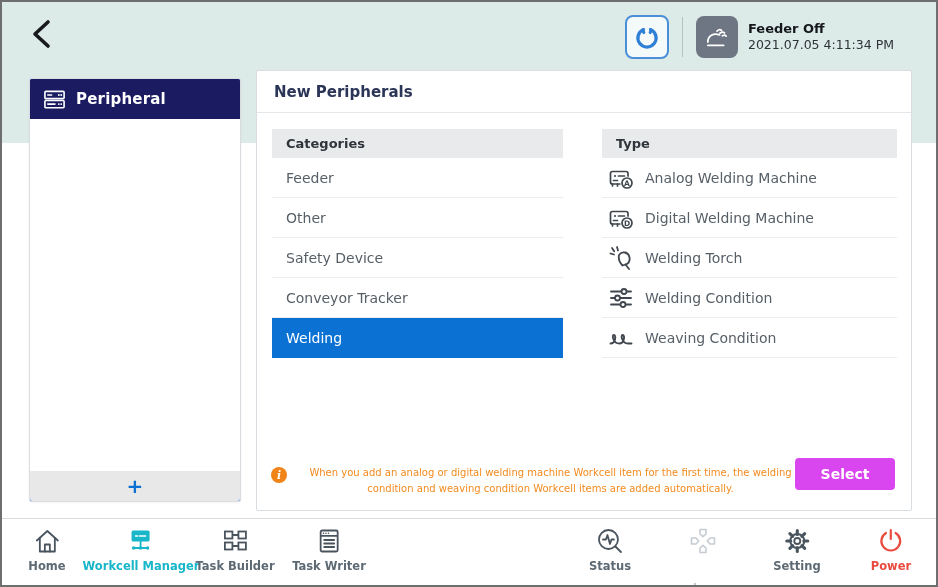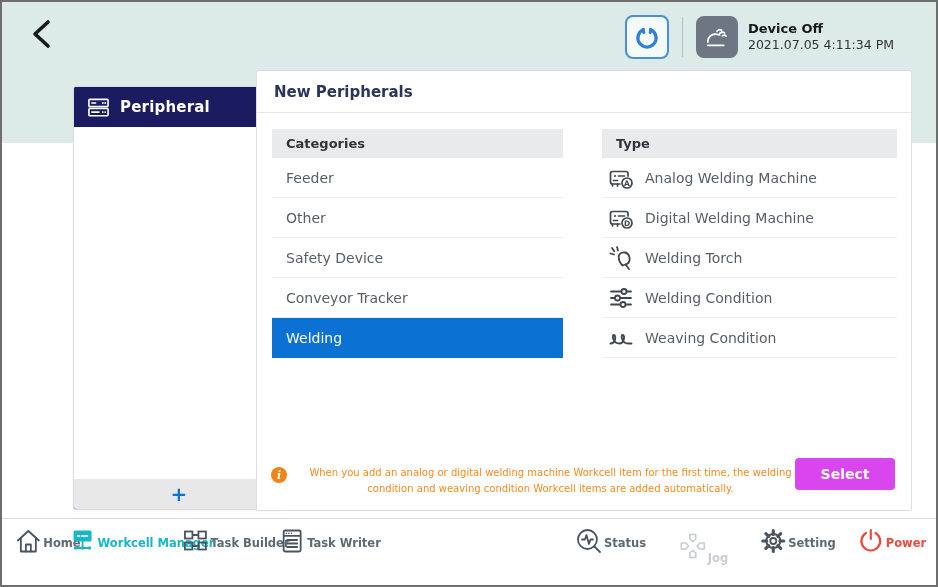--- a/index.html
+++ b/index.html
@@ -12,21 +12,21 @@
   .back-btn { position:absolute; left:22px; top:13px; width:36px; height:38px; display:flex; align-items:center; justify-content:center; cursor:pointer; background:transparent; border:none; }
   .top-right { position:absolute; top:13px; right:42px; display:flex; align-items:center; }
   .recovery-btn { width:44px; height:44px; border:2px solid #4a8fd8; border-radius:8px; background:#f4faf9; display:flex; align-items:center; justify-content:center; }
   .top-divider { width:1px; height:40px; background:#b7c2bf; margin:0 13px; }
   .servo-box { width:42px; height:42px; background:#6e7683; border-radius:8px; display:flex; align-items:center; justify-content:center; }
   .servo-text { margin-left:10px; line-height:1.35; }
   .servo-title { font-size:13px; font-weight:bold; color:#15171a; }
   .servo-time { font-size:12.5px; color:#2e3338; }
 
   
-  .left-panel { position:absolute; left:27px; top:84px; width:212px; height:424px; background:#3b82f6; border:1px solid #d9dde1; border-radius:3px; display:flex; flex-direction:column; box-shadow:0 1px 3px rgba(0,0,0,.05);margin-left:44px; }
+  .left-panel { position:absolute; left:27px; top:76px; width:212px; height:424px; background:#3b82f6; border:1px solid #d9dde1; border-radius:3px; display:flex; flex-direction:column; box-shadow:0 1px 3px rgba(0,0,0,.05); }
   .left-header { height:40px; background:#1a1b61; color:#fff; display:flex; align-items:center; padding-left:13px; border-radius:2px 2px 0 0; }
   .left-header .lbl { font-size:15px; font-weight:bold; margin-left:10px; letter-spacing:.2px; }
   .left-body { flex:1; background:#fff; }
   .left-footer { height:30px; background:#e8e8e9; display:flex; align-items:center; justify-content:center; border-radius:0 0 3px 3px; cursor:pointer; }
   .plus-glyph { color:#0b72d4; font-size:20px; font-weight:bold; line-height:1; }
 
   
   .main-panel { position:absolute; left:254px; top:68px; width:656px; height:441px; background:#fff; border:1px solid #d9dde1; border-radius:2px; }
   .main-title-bar { height:42px; border-bottom:1px solid #e4e7ea; display:flex; align-items:center; padding-left:17px; }
   .main-title { font-size:15px; font-weight:bold; color:#2b3557; }
@@ -40,21 +40,21 @@
   .type-row { gap:11px; padding-left:6px; }
   .type-row .ticon { flex:0 0 26px; display:flex; align-items:center; justify-content:center; color:#3f464d; }
 
   .info-wrap { position:absolute; left:14px; bottom:14px; width:534px; display:flex; gap:9px; }
   .info-icon { flex:0 0 16px; width:16px; height:16px; margin-top:2px; border-radius:50%; background:#f08418; color:#fff; font-size:11px; font-weight:bold; font-style:italic; font-family:"DejaVu Serif","Liberation Serif",serif; display:flex; align-items:center; justify-content:center; }
   .info-text { font-size:10px; line-height:1.55; color:#f28a1e;text-align:center; }
   .select-btn { position:absolute; right:16px; bottom:20px; width:100px; height:32px; background:#d946ef; border:none; border-radius:4px; color:#fff; font-size:14px; font-weight:bold; font-family:inherit; }
 
   
   .bottom-nav { position:absolute; left:0; bottom:0; width:100%; height:67px; background:#fff; border-top:1px solid #d8dce0; }
-  .nav-item { position:absolute; top:7px; transform:translateX(-50%); display:flex; flex-direction:row; align-items:center; cursor:pointer; color:#4a545e; }
+  .nav-item { position:absolute; top:7px; transform:translateX(-50%); display:flex; flex-direction:column; align-items:center; cursor:pointer; color:#4a545e; }
   .nav-item .nav-label { margin-top:3px; font-size:11.5px; font-weight:bold; color:#5d6a74; white-space:nowrap; }
   .nav-item.active { color:#17b6c9; }
   .nav-item.active .nav-label { color:#17b6c9; }
   .nav-item.disabled { color:#c6ccd3; }
   .nav-item.disabled .nav-label { color:#c6ccd3;margin-top:25px; }
   .nav-item.power { color:#e94b3f; }
   .nav-item.power .nav-label { color:#e94b3f; }
 
   svg { display:block; }
 </style>
@@ -86,21 +86,21 @@
     <div class="servo-box">
       <svg width="30" height="30" viewBox="0 0 36 36" fill="none" stroke="#fff" stroke-width="2.1" stroke-linecap="round">
           <path d="M7 28 H26"></path>
           <path d="M7 24 C7 16 14 13 21 15.5"></path>
           <path d="M18 11 q 3 -3 5.5 -1"></path>
           <path d="M21.5 13.5 q 3 -2.5 5.5 -0.5"></path>
           <path d="M24.5 16.5 q 3 -1.5 4.5 0.5"></path>
         </svg>
     </div>
     <div class="servo-text">
-      <div class="servo-title">Device Off</div>
+      <div class="servo-title">Feeder Off</div>
       <div class="servo-time">2021.07.05 4:11:34 PM</div>
     </div>
   </div>
 
   <div class="left-panel">
     <div class="left-header">
       <span>
         <svg width="23" height="23" viewBox="0 0 24 24" fill="none" stroke="#fff" stroke-width="1.7">
             <rect x="2" y="3.5" width="20" height="7.6" rx="1"></rect>
             <rect x="2" y="13" width="20" height="7.6" rx="1"></rect>

